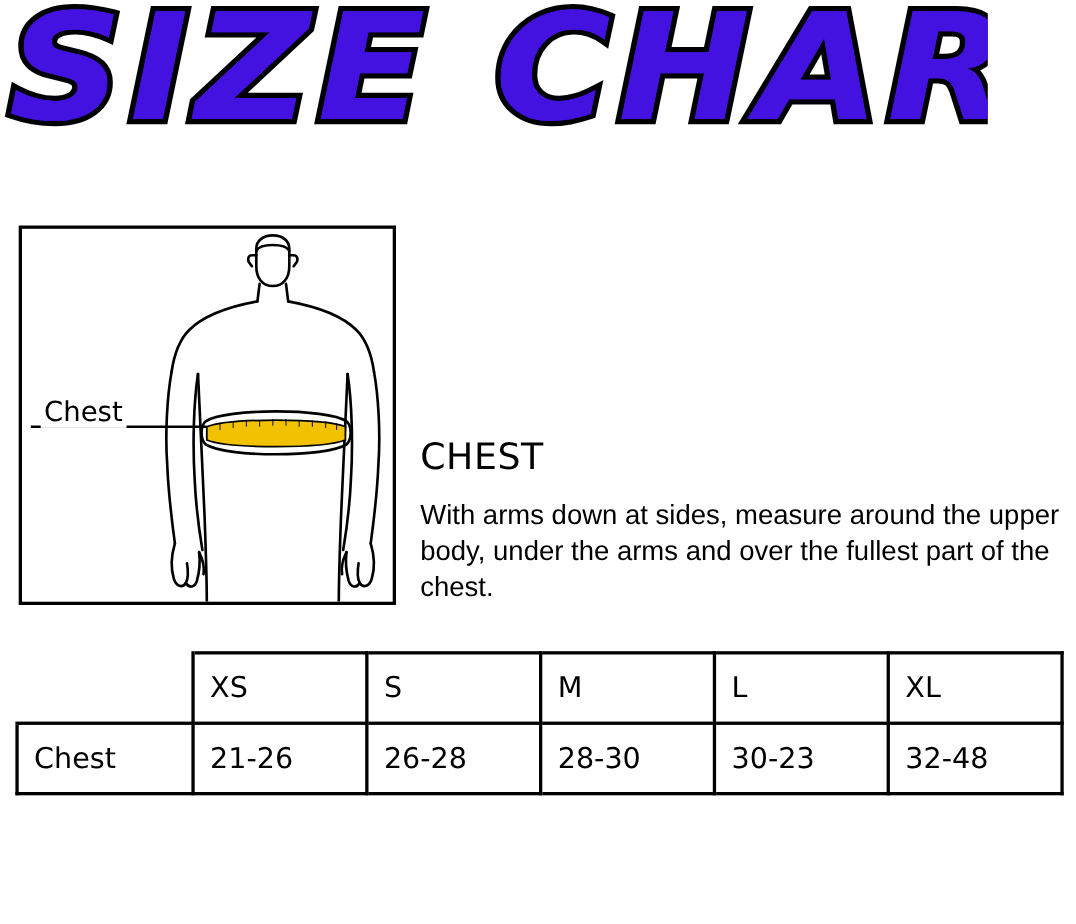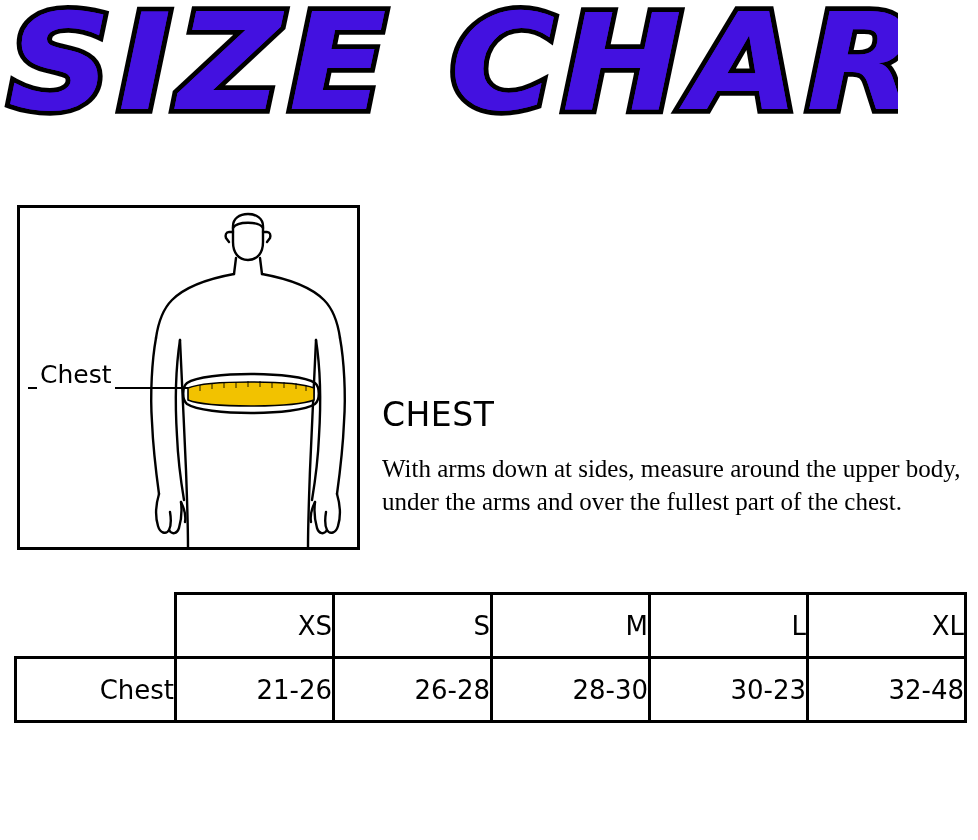--- a/index.html
+++ b/index.html
@@ -112,21 +112,21 @@
     font-size: 33px;
     color: #000000;
     letter-spacing: 0.5px;
     white-space: nowrap;
   }
   .desc-body {
     position: absolute;
     left: 382px;
     top: 452px;
     width: 590px;
-    font-family: Liberation Serif, serif;
+    font-family: Liberation Sans, sans-serif;
     font-size: 25px;
     line-height: 33px;
     color: #000000;
   }
 
   
   .size-table {
     position: absolute;
     left: 14px;
     top: 592px;
@@ -135,21 +135,20 @@
     table-layout: fixed;
   }
   .size-table td {
     height: 64px;
     font-family: "DejaVu Sans", sans-serif;
     font-size: 26px;
     color: #000000;
     padding: 0 0 0 14px;
     vertical-align: middle;
     border: 3px solid #000000;
-    text-align: right;
   }
   .size-table td.blank-tl {
     border-top: none;
     border-left: none;
   }
   .size-table td.rowlabel {
     border-left: 3px solid #000000;
   }
   .size-table col.c0 { width: 160px; }
   .size-table col.cx { width: 158px; }

